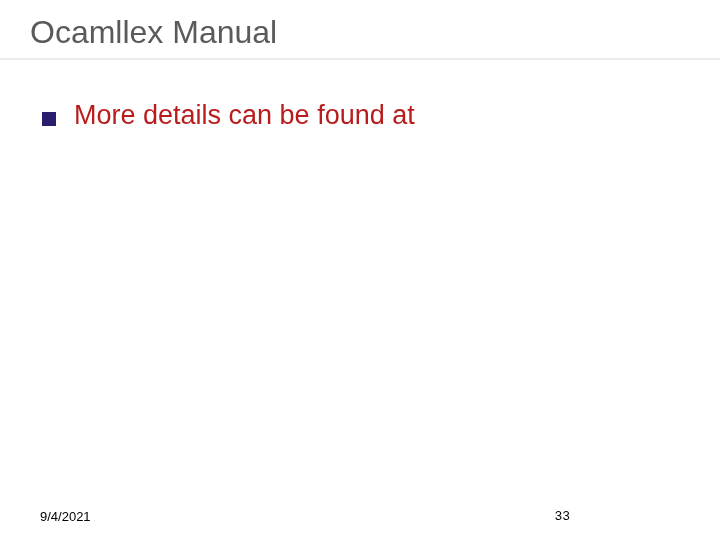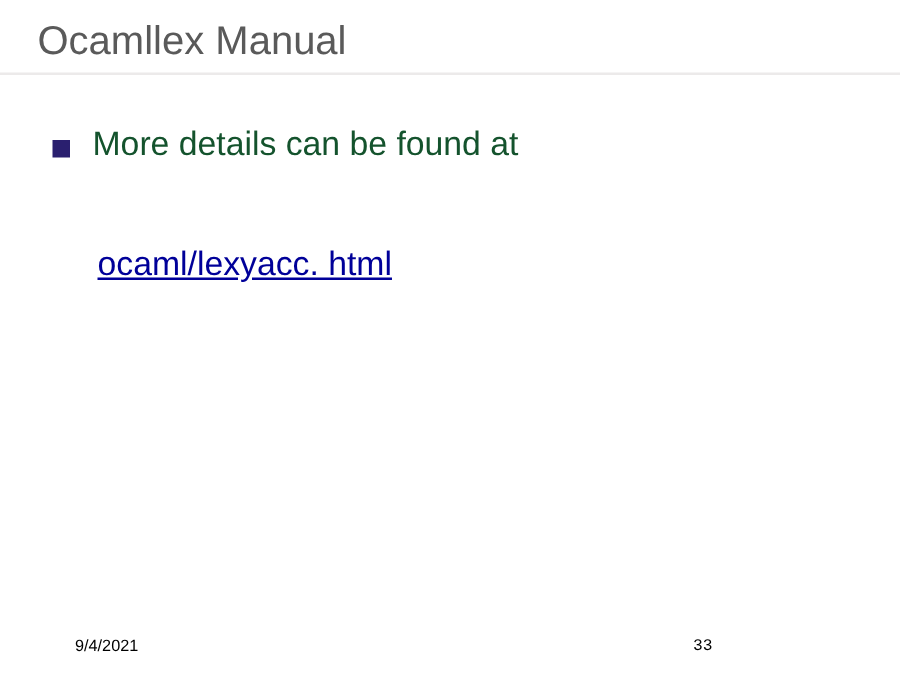--- a/index.html
+++ b/index.html
@@ -44,21 +44,21 @@
   .bullet-square {
     width: 14px;
     height: 14px;
     background: #2a1f6f;
     margin-right: 18px;
     flex: 0 0 auto;
     margin-top: 6px;
   }
   .bullet-text {
     font-size: 27px;
-    color: #14532d;
+    color: #b91c1c;
   }
   .link-block {
     position: absolute;
     top: 195px;
     left: 42px;
     width: 640px;
     font-size: 27px;
     line-height: 1.25;
     color: #000099;
     text-decoration: underline;
@@ -66,21 +66,20 @@
   }
   .link-line2 {
     padding-left: 36px;
   }
   .footer-date {
     position: absolute;
     bottom: 16px;
     left: 40px;
     font-size: 13px;
     color: #000000;
-    margin-left: 20px;
   }
   .footer-pagenum {
     position: absolute;
     bottom: 16px;
     right: 36px;
     font-size: 13px;
     color: #000000;
     font-family: Liberation Mono, monospace;
   }
 </style>
@@ -91,19 +90,18 @@
 
   <div class="title">Ocamllex Manual</div>
   <div class="title-underline"></div>
 
   <div class="bullet-row">
     <div class="bullet-square"></div>
     <div class="bullet-text">More details can be found at</div>
   </div>
 
   <div class="link-block">
-    <div class="link-line2">ocaml/lexyacc. html</div>
   </div>
 
   <div class="footer-date">9/4/2021</div>
   <div class="footer-pagenum">33</div>
 
 </div>
 
 </body></html>

